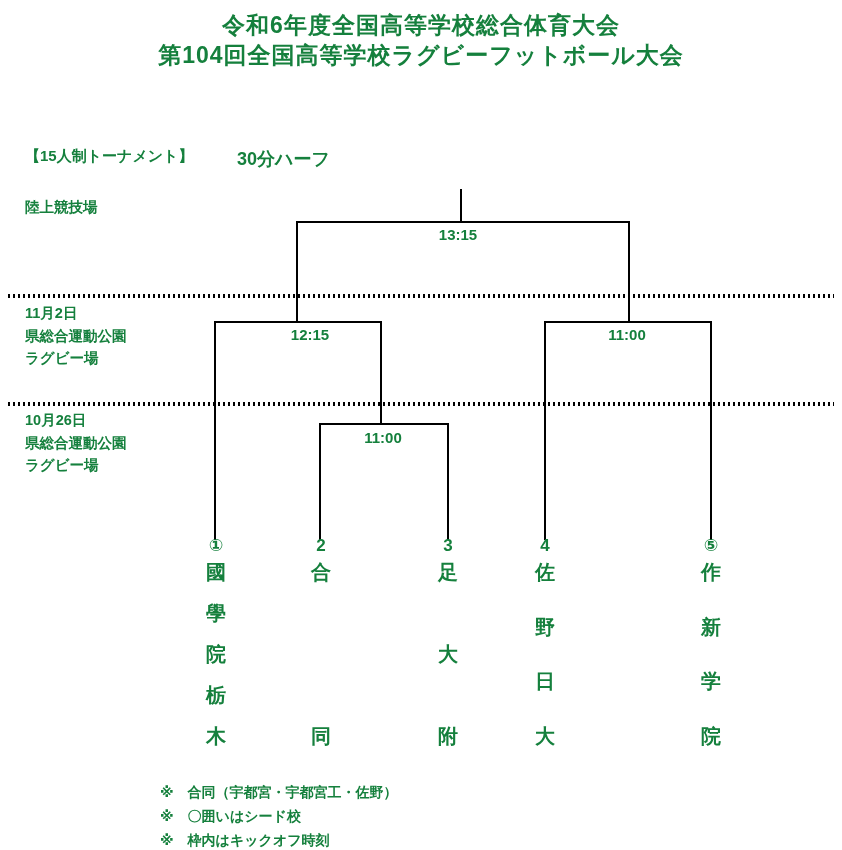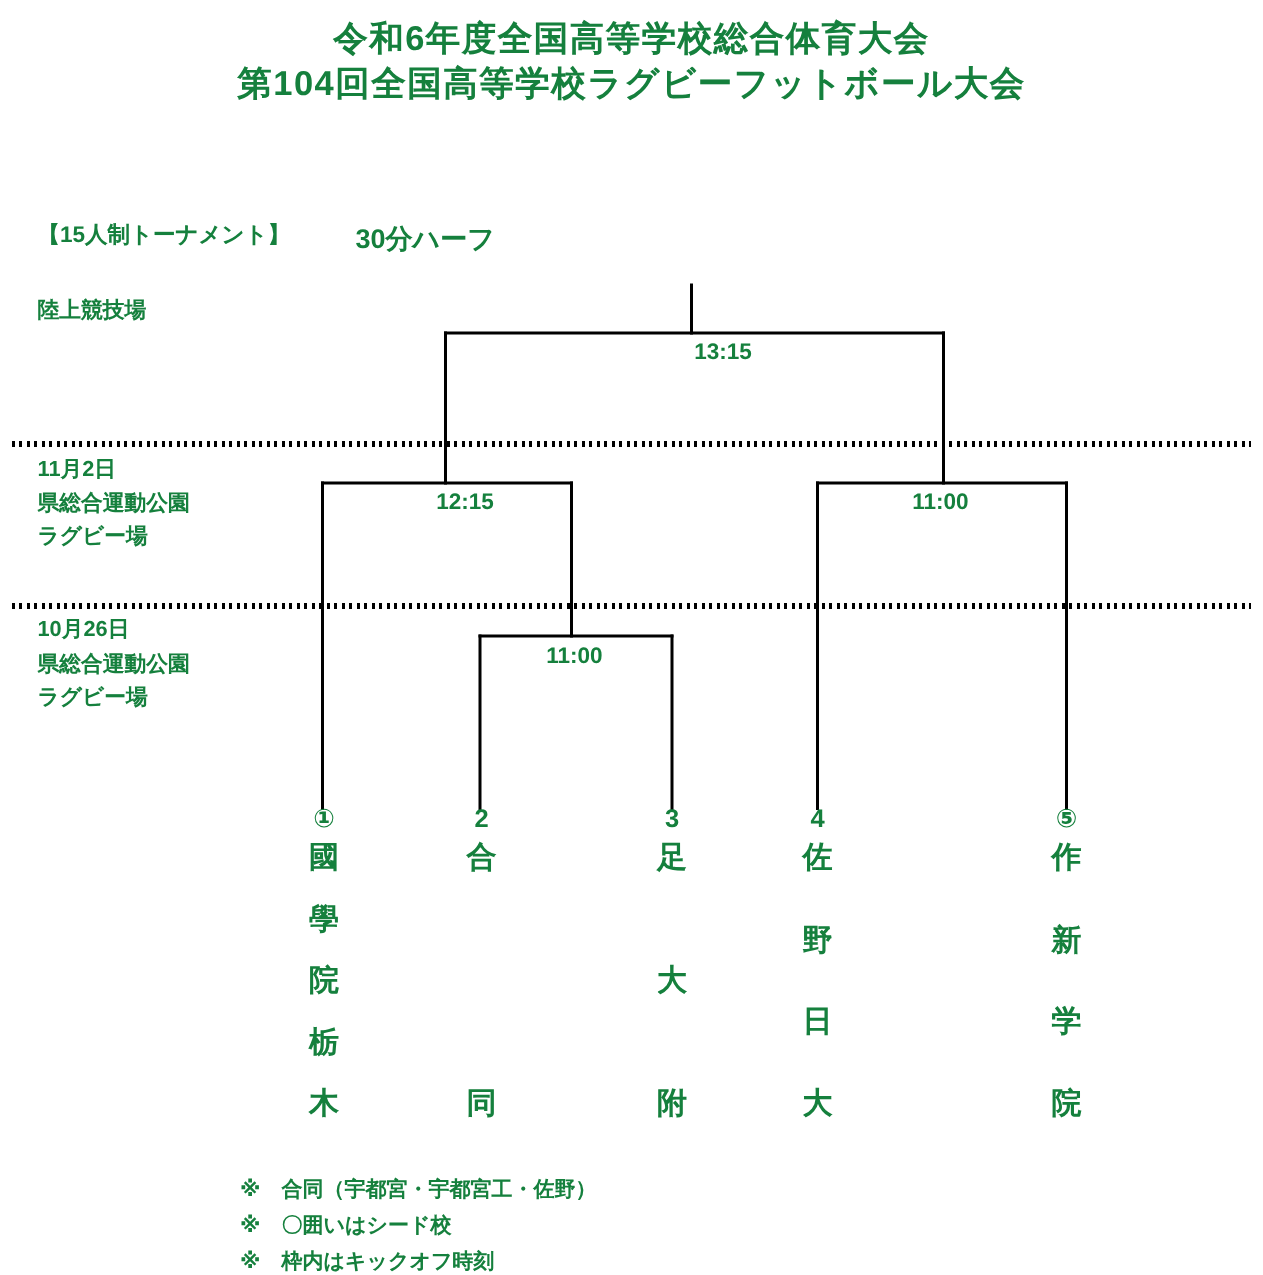--- a/index.html
+++ b/index.html
@@ -139,21 +139,21 @@
   <div class="vline" style="left:380px;top:321px;width:2px;height:104px;"></div>
 
   <div class="hline" style="left:544px;top:321px;width:168px;height:2px;"></div>
   <div class="vline" style="left:544px;top:321px;width:2px;height:219px;"></div>
   <div class="vline" style="left:710px;top:321px;width:2px;height:219px;"></div>
 
   <div class="hline" style="left:319px;top:423px;width:130px;height:2px;"></div>
   <div class="vline" style="left:319px;top:423px;width:2px;height:117px;"></div>
   <div class="vline" style="left:447px;top:423px;width:2px;height:117px;"></div>
 
-  <div class="match-time" style="left:452px;top:226px;">13:15</div>
+  <div class="match-time" style="left:428px;top:226px;">13:15</div>
   <div class="match-time" style="left:280px;top:326px;">12:15</div>
   <div class="match-time" style="left:597px;top:326px;">11:00</div>
   <div class="match-time" style="left:353px;top:429px;">11:00</div>
 
   <div class="team" style="left:192px;top:535px;">
     <span class="team-seed">①</span>
     <div class="team-chars">
         <span>國</span>
         <span>學</span>
         <span>院</span>

